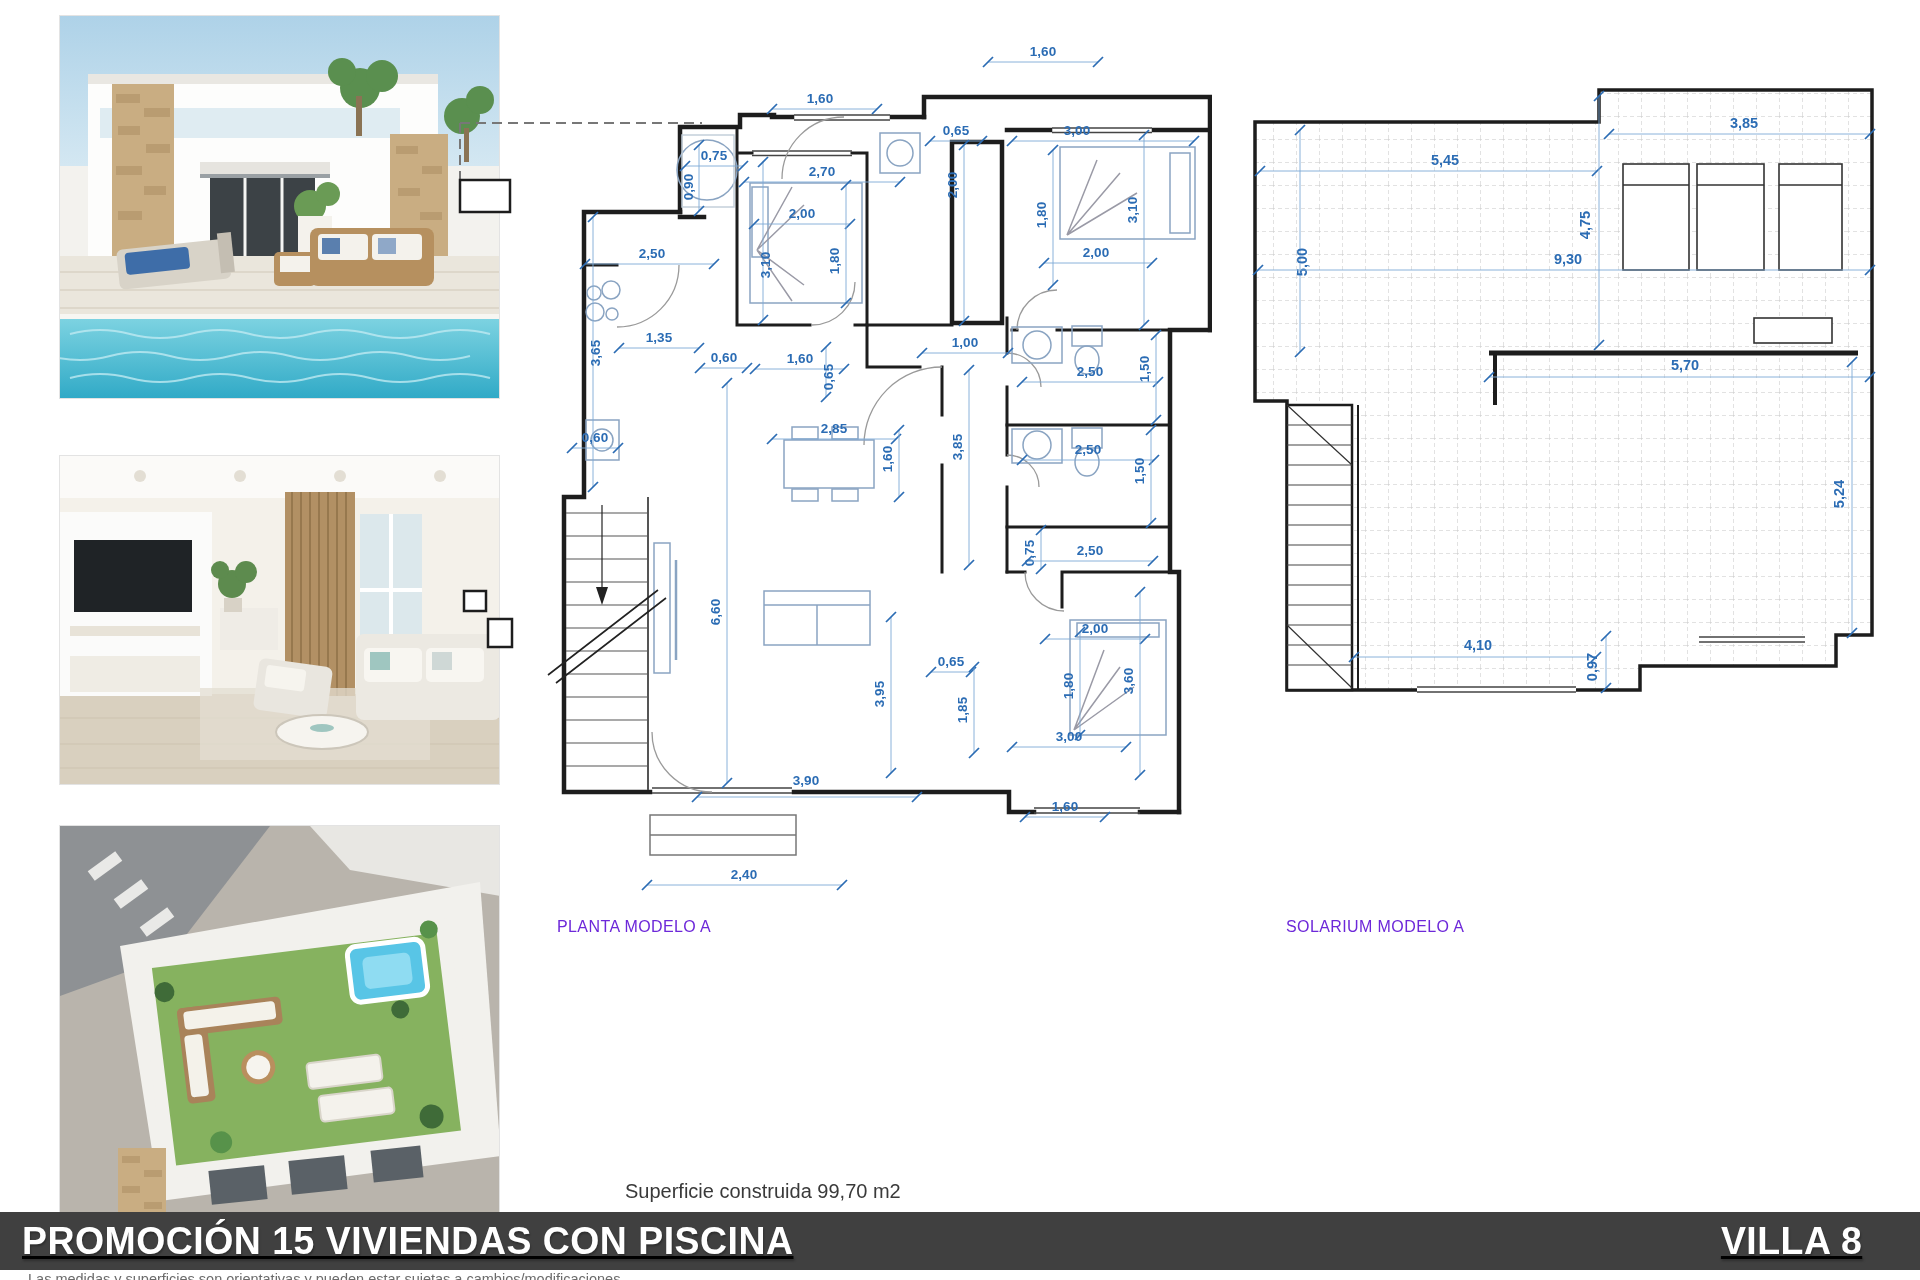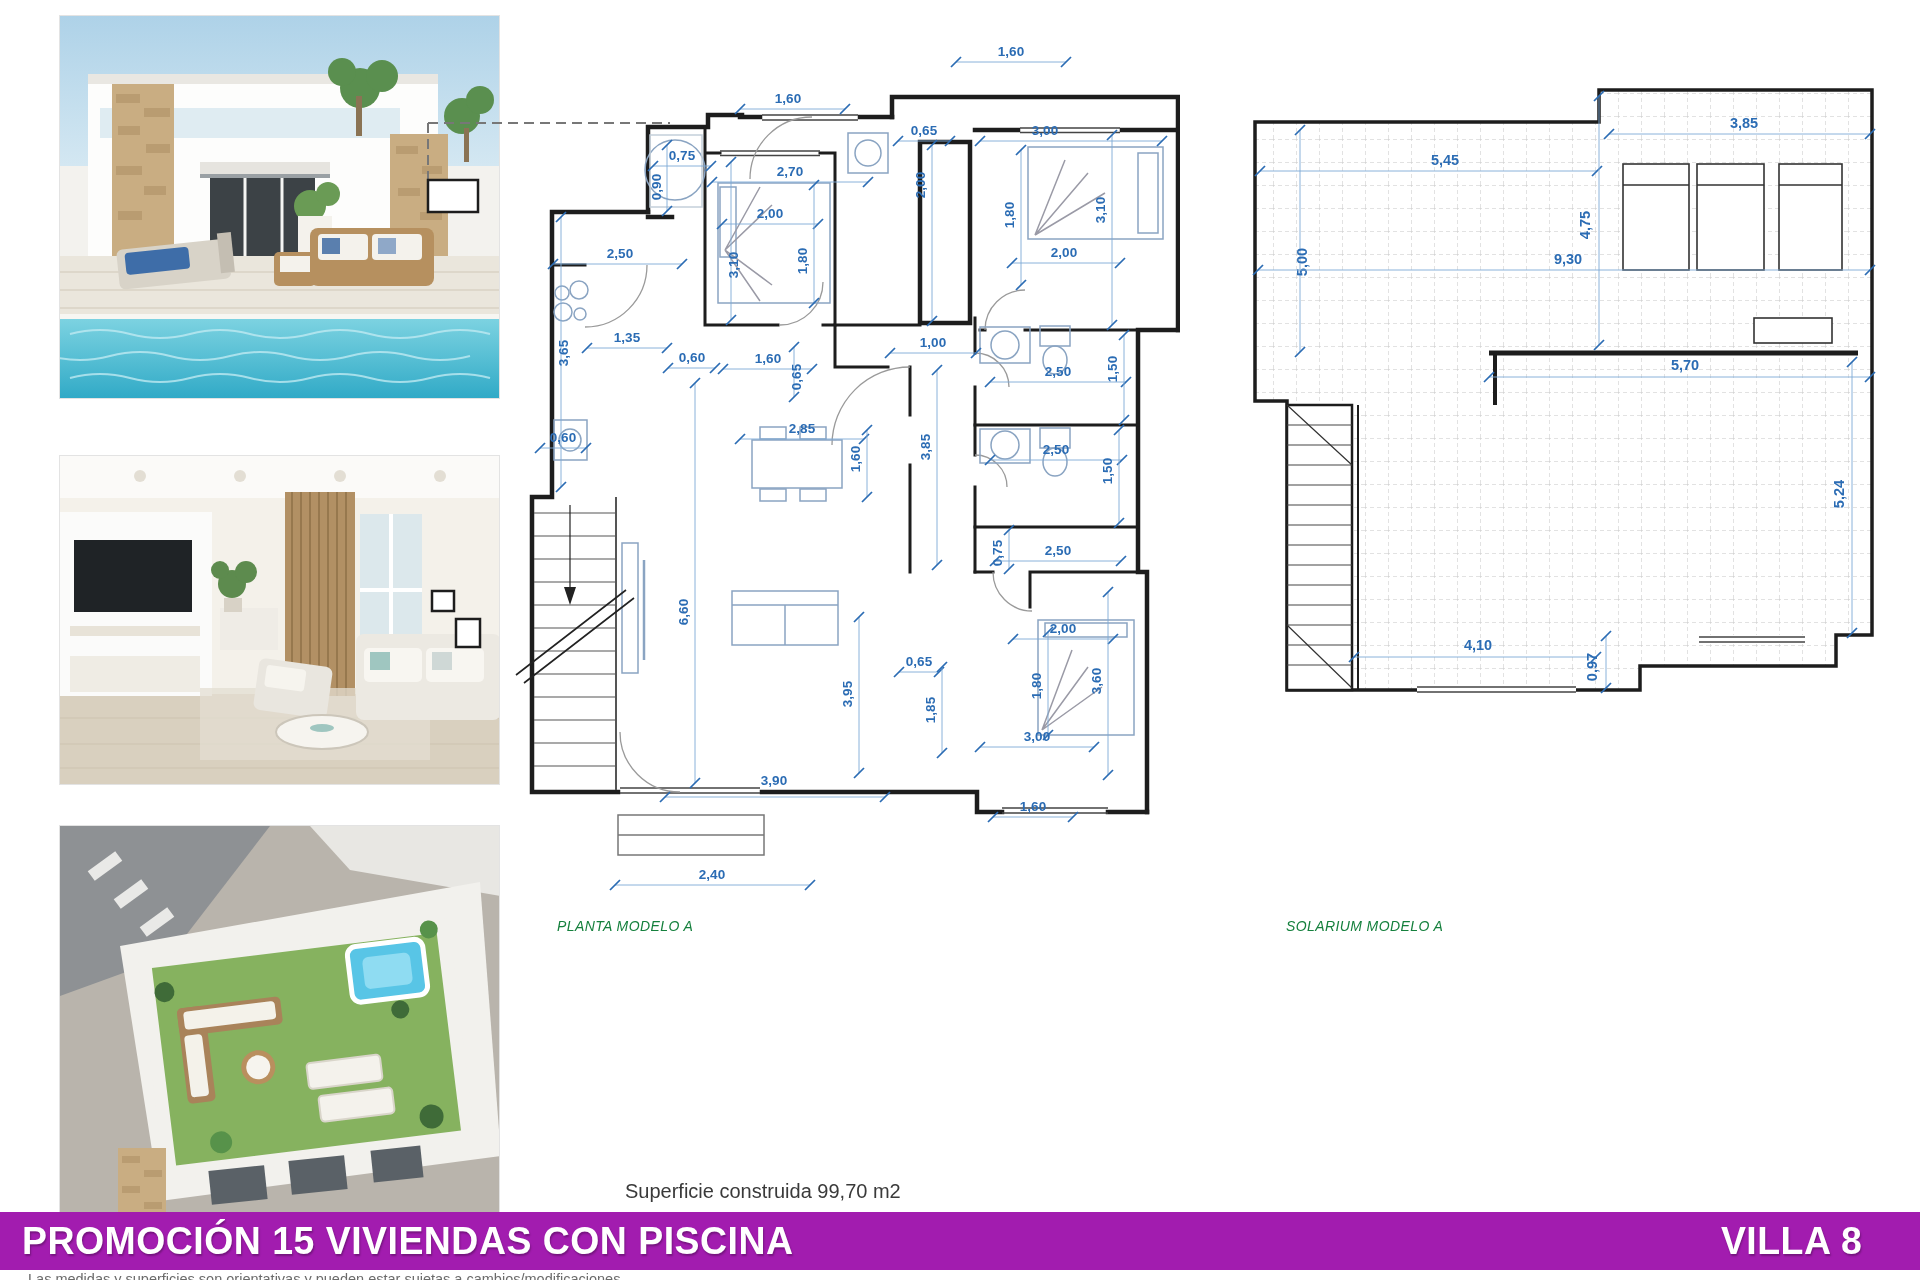--- a/index.html
+++ b/index.html
@@ -4,23 +4,23 @@
 <style>
   html,body{margin:0;padding:0;background:#888;}
   .page{position:relative;width:1920px;height:1280px;background:#ffffff;overflow:hidden;
         font-family:"Liberation Sans",sans-serif;}
   .photo{position:absolute;left:59px;width:441px;overflow:hidden;background:#eee;border:1px solid #e3e3e3;box-sizing:border-box;}
   .photo svg{display:block;}
   #photo-1{top:15px;height:384px;}
   #photo-2{top:455px;height:330px;}
   #photo-3{top:825px;height:391px;}
   .plan{position:absolute;}
-  #planta-plan{left:420px;top:35px;width:760px;height:880px;}
+  #planta-plan{left:452px;top:35px;width:760px;height:880px;}
   #solarium-plan{left:1250px;top:70px;width:640px;height:640px;}
-  .plan-title{position:absolute;font-size:14px;color:#15803d;letter-spacing:.4px;font-style:italic;}
+  .plan-title{position:absolute;font-size:16px;color:#6d28d9;letter-spacing:.4px;}
   #planta-title{left:557px;top:918px;}
   #solarium-title{left:1286px;top:918px;}
   .surface-note{position:absolute;left:625px;top:1180px;font-size:20px;color:#3a3a3a;}
   .footer-bar{position:absolute;left:0;top:1212px;width:1920px;height:58px;
       display:flex;align-items:center;justify-content:space-between;box-sizing:border-box;
       padding:0 58px 0 22px;}
   .footer-bar .ft{color:#fff;font-weight:700;font-size:39px;white-space:nowrap;
       transform:scaleX(.96);transform-origin:left center;
       text-shadow:1px 2px 2px rgba(0,0,0,.28);letter-spacing:.5px;}
   .footer-bar .ft.right{transform-origin:right center;}
@@ -579,19 +579,19 @@
           <line x1="351" y1="623" x2="361" y2="613" stroke="#2b6cb4" stroke-width="1.7"></line>
           <text x="347" y="597" class="dim" transform="rotate(-90 347 597)">0,97</text>
         </g>
     </svg>
   </div>
 
   <div class="plan-title" id="planta-title">PLANTA MODELO A</div>
   <div class="plan-title" id="solarium-title">SOLARIUM MODELO A</div>
   <div class="surface-note">Superficie construida 99,70 m2</div>
 
-  <div class="footer-bar" id="footer-bar" style="background: #a21caf;">
+  <div class="footer-bar" id="footer-bar" style="background: #404040; text-decoration: underline;">
     <span class="ft">PROMOCIÓN 15 VIVIENDAS CON PISCINA</span>
     <span class="ft right">VILLA 8</span>
   </div>
   <div class="disclaimer">Las medidas y superficies son orientativas y pueden estar sujetas a cambios/modificaciones</div>
 
 </div>
 
 </body></html>

